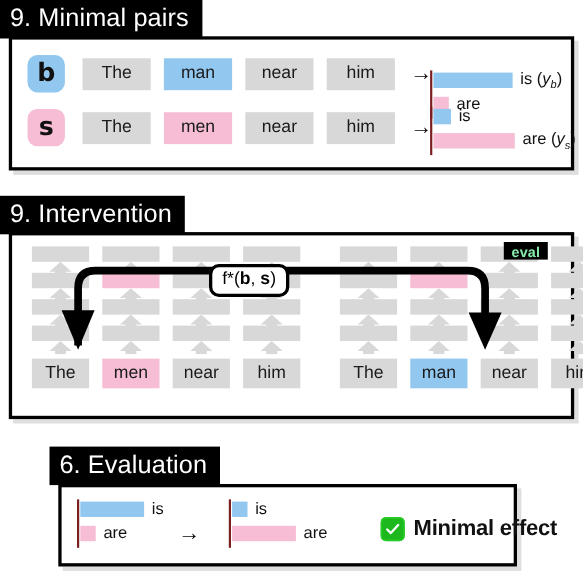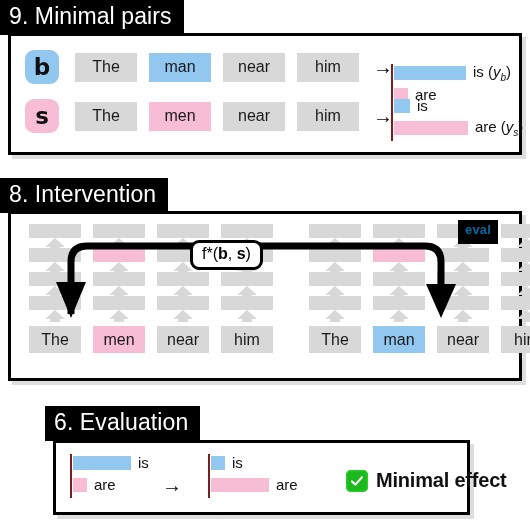--- a/index.html
+++ b/index.html
@@ -101,22 +101,22 @@
     height:27px;display:flex;align-items:center;justify-content:center;
     font-size:16px;color:#1a1a1a;
   }
   .up{
     position:absolute;left:15px;width:22px;height:13px;
   }
   .up svg{display:block;}
 
   #eval-badge{
     position:absolute;left:447px;top:6px;
-    background:#000;color:#0369a1;font-size:13px;line-height:13px;
-    padding:3px 7px 8px 7px;font-weight:bold;letter-spacing:0.2px;
+    background:#000;color:#86efac;font-size:13px;line-height:13px;
+    padding:3px 7px 0 7px;font-weight:bold;letter-spacing:0.2px;
   }
 
   #interv-svg{position:absolute;left:0;top:0;width:514px;height:170px;pointer-events:none;}
 
   #fstar{
     position:absolute;left:190px;top:240px;
     background:#ffffff;border:3px solid #000;border-radius:9px;
     padding:2px 9px 4px 9px;font-size:16px;color:#000;
     z-index:6;white-space:nowrap;
     font-family:"Liberation Sans","DejaVu Sans",sans-serif;
@@ -188,21 +188,21 @@
       <div class="probbar blue" style="width:16px"></div>
       <div class="problab">is</div>
     </div>
     <div class="probrow">
       <div class="probbar pink" style="width:74px"></div>
       <div class="problab">are (<i>y<sub>s</sub></i>)</div>
     </div>
   </div>
 </div>
 
-<div class="sec-header" id="sec2-header">8. Intervention</div>
+<div class="sec-header" id="sec2-header">9. Intervention</div>
 <div class="sec-box panel" id="sec2-box">
 
   <div id="grid-area">
       <div class="col" style="left: 18px; top: 0px;">
         <div class="cell" style="top: 10px;"></div>
         <div class="up" style="top: 24px;">
           <svg width="22" height="12" viewBox="0 0 22 12">
             <polygon points="11,0 21,9 16,9 16,12 6,12 6,9 1,9" fill="#d8d8d8"></polygon>
           </svg>
         </div>

